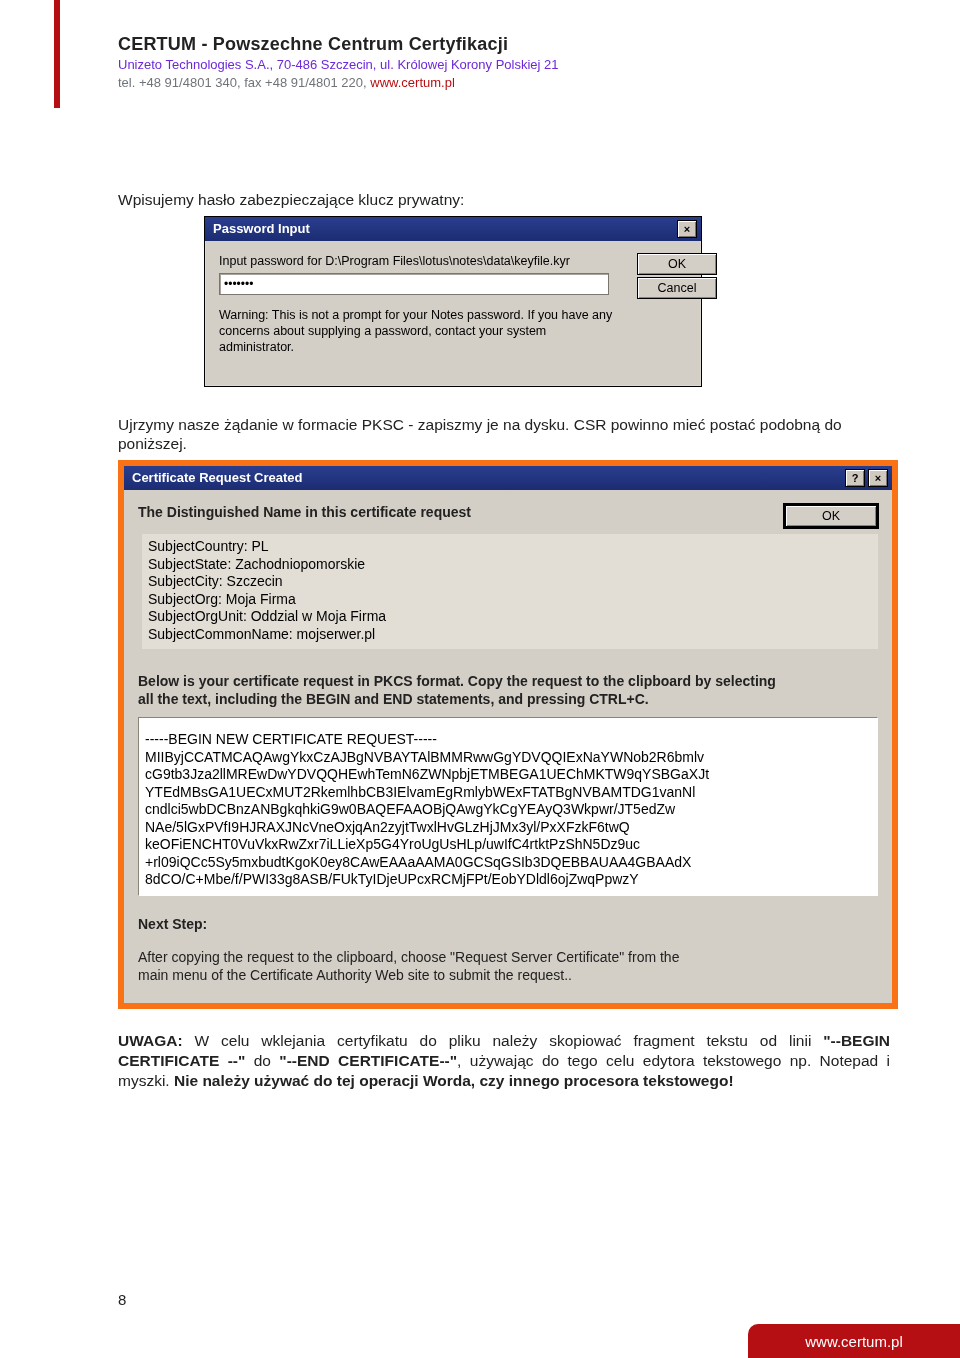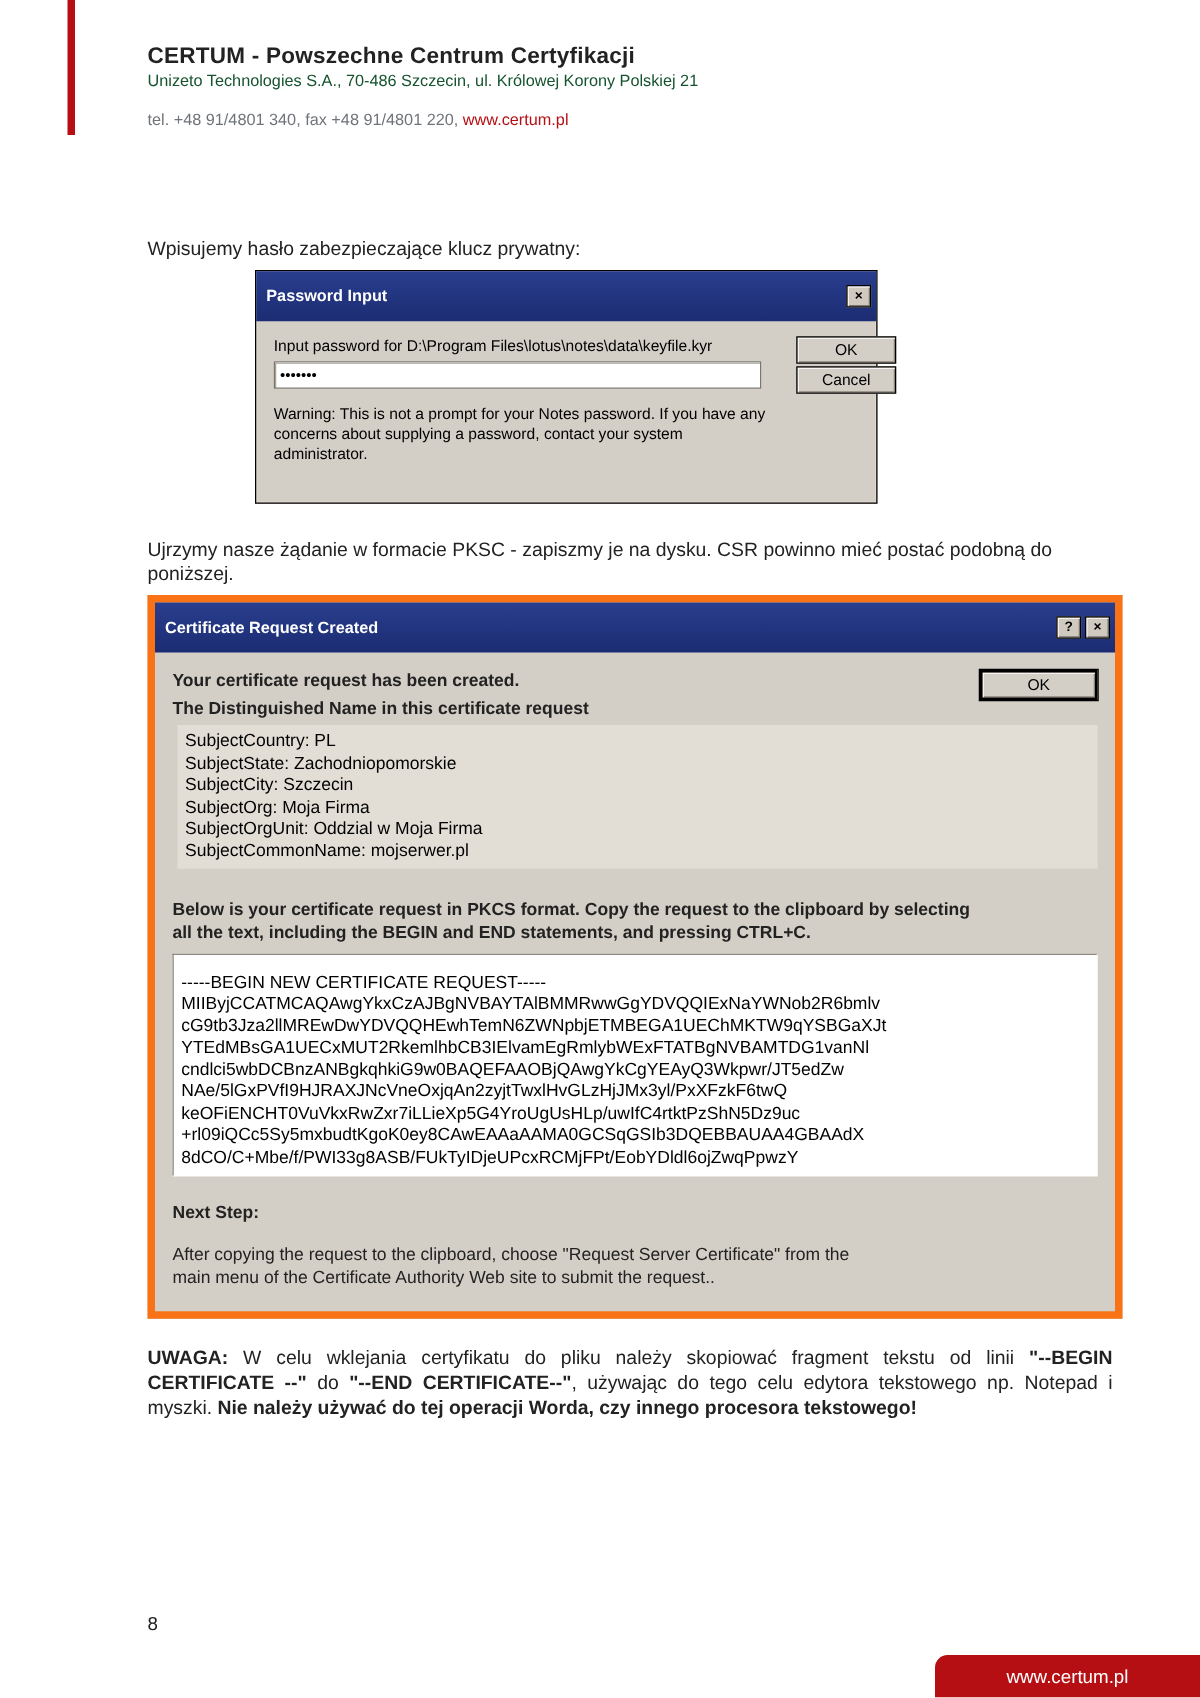--- a/index.html
+++ b/index.html
@@ -30,22 +30,22 @@
   .header .h1 {
     font-size: 18px;
     font-weight: 900;
     letter-spacing: 0.2px;
     color: #222;
     font-family: Arial, Helvetica, sans-serif;
     margin-bottom: 2px;
   }
   .header .h2 {
     font-size: 13px;
-    color: #14532d;
-    margin-bottom: 16px;
+    color: #6d28d9;
+    margin-bottom: 3px;
   }
   .header .h3 {
     font-size: 13px;
     color: #70747a;
   }
   .header .h3 .link {
     color: #b60f13;
   }
   .content {
     position: absolute;
@@ -61,21 +61,21 @@
   
   .dlg-pw {
     width: 496px;
     margin: 0 auto 0 86px;
     border: 1px solid #000;
     background: #d4cfc6;
     font-family: Tahoma, Arial, sans-serif;
     box-shadow: 0 0 0 1px #ded8cf inset;
   }
   .titlebar {
-    height: 40px;
+    height: 24px;
     background: linear-gradient(#2a3e8e, #1b2c72);
     color: #fff;
     display: flex;
     align-items: center;
     justify-content: space-between;
     padding: 0 4px 0 8px;
     font-size: 13px;
     font-weight: bold;
   }
   .titlebar .close {
@@ -239,21 +239,20 @@
     <div class="titlebar">
       <span>Certificate Request Created</span>
       <span class="tbtns">
         <span class="tbtn">?</span>
         <span class="tbtn">×</span>
       </span>
     </div>
     <div class="body">
       <div class="top-row">
         <div class="top-left">
-          <div class="b" style="margin-bottom:4px;">Your certificate request has been created.</div>
           <div class="b">The Distinguished Name in this certificate request</div>
         </div>
         <div class="ok-wrap">
           <button class="win-btn">OK</button>
         </div>
       </div>
       <div class="dn-box">
         <div class="mono">SubjectCountry: PL
 SubjectState: Zachodniopomorskie
 SubjectCity: Szczecin

